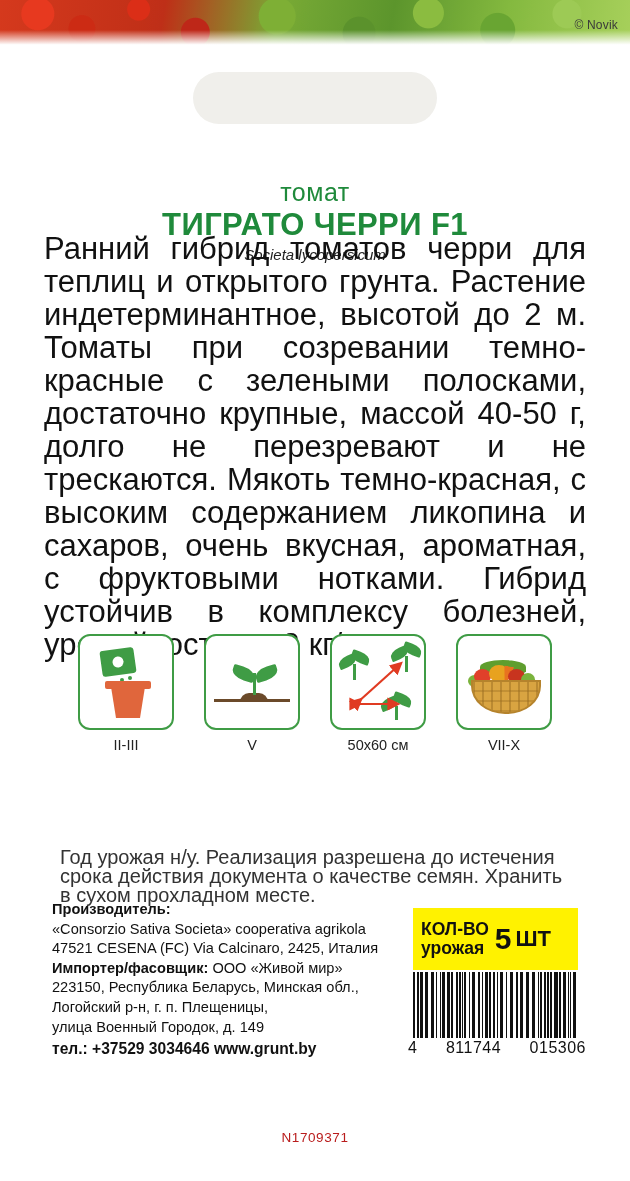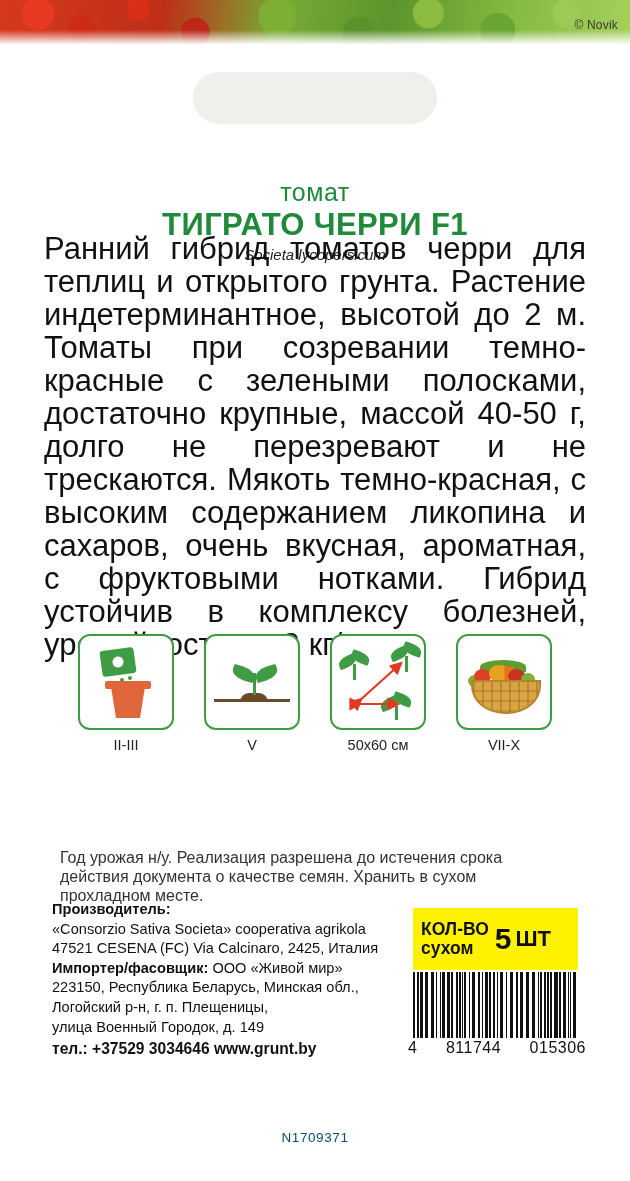--- a/index.html
+++ b/index.html
@@ -250,21 +250,21 @@
     border-top: 2px solid #1f8a3b;
     border-bottom: 2px solid #1f8a3b;
     padding: 5px 0 6px 0;
   }
 
   
   .legal {
     position: absolute;
     left: 60px; right: 60px;
     top: 848px;
-    font-size: 16px;
+    font-size: 20px;
     line-height: 19px;
     color: #333;
   }
 
   
   .addr {
     position: absolute;
     left: 52px;
     top: 900px;
     width: 350px;
@@ -328,21 +328,21 @@
     color: #111;
     letter-spacing: .5px;
   }
 
   
   .footer-code {
     position: absolute;
     left: 0; right: 0; top: 1130px;
     text-align: center;
     font-size: 13.5px;
-    color: #0c4a6e;
+    color: #b91c1c;
     letter-spacing: .6px;
   }
 </style>
 </head>
 <body>
 
 <div class="page">
 
   <div class="photo-strip">
     <div class="photo-bg"></div>
@@ -440,21 +440,21 @@
     <div>Логойский р-н, г. п. Плещеницы,</div>
     <div>улица Военный Городок, д. 149</div>
     <div class="phone">
       <span>тел.: +37529 3034646</span>
       <span class="site">www.grunt.by</span>
     </div>
   </div>
 
   <div class="count-badge">
     <div class="count-words">КОЛ-ВО
-сухом</div>
+урожая</div>
     <div class="count-number">5</div>
     <div class="count-unit">ШТ</div>
   </div>
 
   <div class="barcode" id="barcode">
       <div class="bar" style="width: 2px; margin-right: 2px;"></div>
       <div class="bar" style="width: 2px; margin-right: 1px;"></div>
       <div class="bar" style="width: 3px; margin-right: 2px;"></div>
       <div class="bar" style="width: 3px; margin-right: 3px;"></div>
       <div class="bar" style="width: 3px; margin-right: 2px;"></div>

